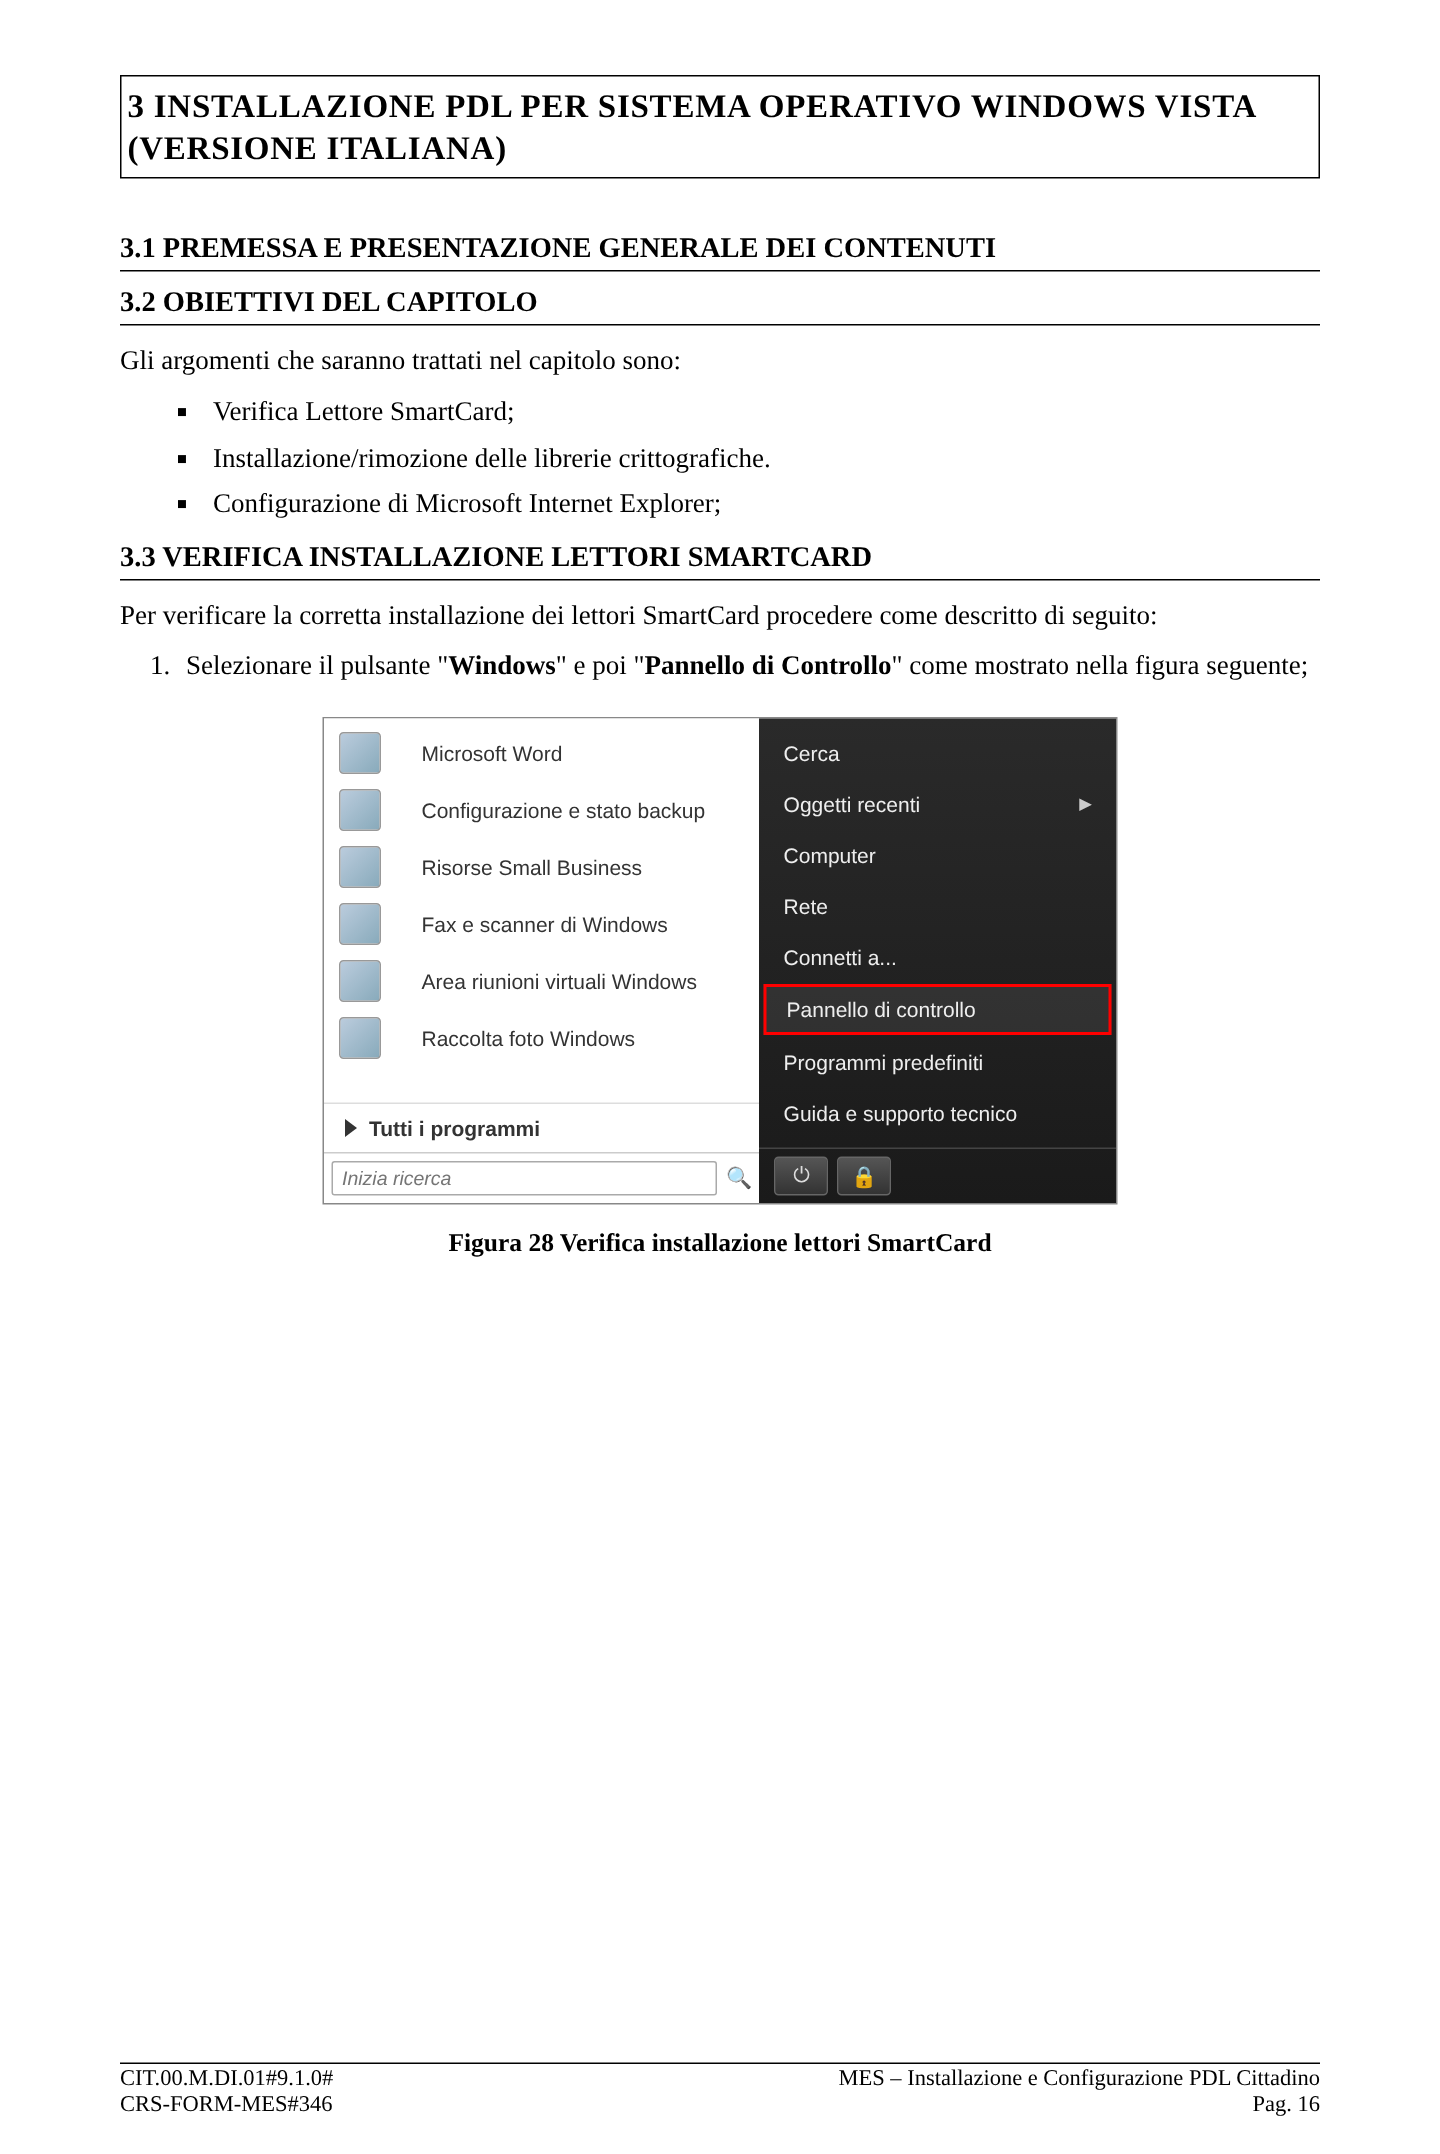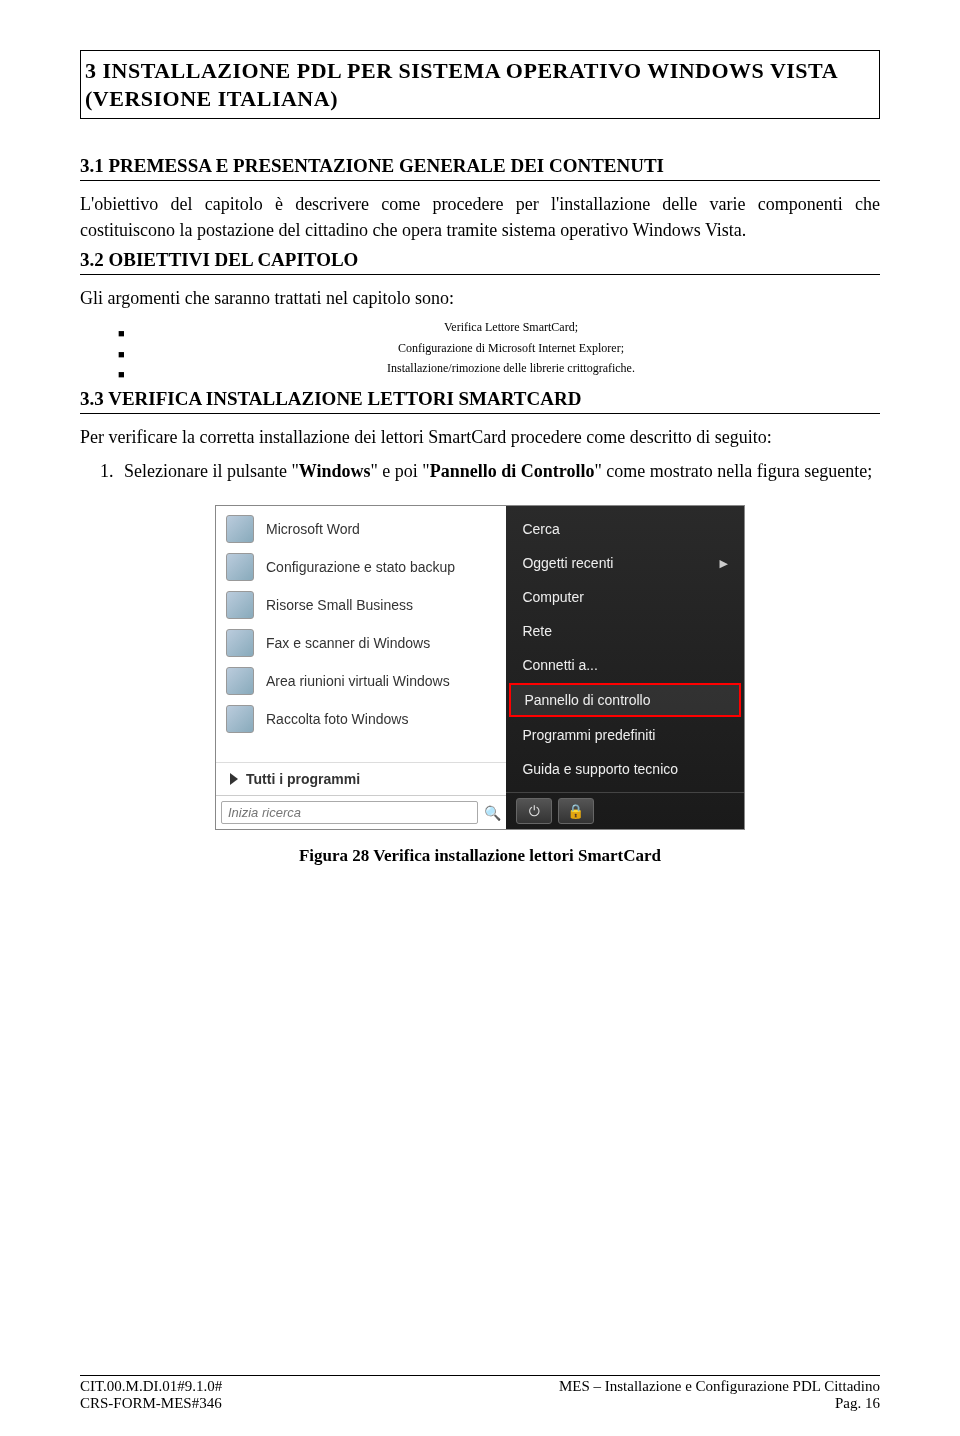--- a/index.html
+++ b/index.html
@@ -26,21 +26,21 @@
   }
   .h2 {
     font-weight: bold;
     font-size: 19px;
     border-bottom: 1px solid #000;
     padding-bottom: 3px;
     margin-bottom: 10px;
   }
   p { font-size: 18px; line-height: 1.45; text-align: justify; margin-bottom: 6px; }
   ul { list-style: none; padding-left: 38px; margin: 6px 0 10px 0; }
-  ul li { position: relative; padding-left: 24px; line-height: 1.7; font-size: 12px; text-align: center; }
+  ul li { position: relative; padding-left: 24px; line-height: 1.7; font-size: 18px; }
   ul li::before { content: "■"; position: absolute; left: 0; font-size: 11px; top: 7px; }
   ol { padding-left: 38px; margin: 6px 0 10px 0; }
   ol li { line-height: 1.6; font-size: 18px; padding-left: 6px; }
   .figure-container { text-align: center; margin-top: 20px; }
   .start-menu {
     display: inline-flex;
     border: 1px solid #888;
     background: #fff;
     width: 530px;
     font-family: "Segoe UI", Tahoma, Arial, sans-serif;
@@ -52,21 +52,21 @@
     background: #fff;
     display: flex;
     flex-direction: column;
   }
   .sm-left-items { flex: 1; padding: 4px 0; }
   .sm-item {
     display: flex;
     align-items: center;
     padding: 5px 10px;
     color: #333;
-    gap: 12px;
+    gap: 27px;
   }
   .sm-icon {
     width: 28px; height: 28px;
     background: linear-gradient(135deg,#bcd 0%,#8ab 100%);
     border: 1px solid #999;
     border-radius: 3px;
     flex-shrink: 0;
   }
   .sm-all {
     border-top: 1px solid #ddd;
@@ -152,28 +152,27 @@
 </head>
 <body>
 
 <div class="page-content">
 
   <div class="h1-box">
     <div class="h1-text">3  INSTALLAZIONE PDL PER SISTEMA OPERATIVO WINDOWS VISTA (VERSIONE ITALIANA)</div>
   </div>
 
   <div class="h2">3.1  PREMESSA E PRESENTAZIONE GENERALE DEI CONTENUTI</div>
-  <p>L'obiettivo del capitolo è descrivere come procedere per l'installazione delle varie componenti che costituiscono la postazione del cittadino che opera tramite sistema operativo Windows Vista.</p>
 
   <div class="h2">3.2  OBIETTIVI DEL CAPITOLO</div>
   <p>Gli argomenti che saranno trattati nel capitolo sono:</p>
   <ul>
     <li>Verifica Lettore  SmartCard;</li>
+    <li>Installazione/rimozione delle librerie crittografiche.</li>
     <li>Configurazione di Microsoft  Internet Explorer;</li>
-    <li>Installazione/rimozione delle librerie crittografiche.</li>
   </ul>
 
   <div class="h2">3.3  VERIFICA INSTALLAZIONE LETTORI SMARTCARD</div>
   <p>Per verificare la corretta installazione dei lettori SmartCard procedere come descritto di seguito:</p>
   <ol>
     <li>
       <span>Selezionare il pulsante "</span><b>Windows</b><span>" e poi "</span><b>Pannello di Controllo</b><span>" come mostrato nella figura seguente;</span>
     </li>
   </ol>
 

